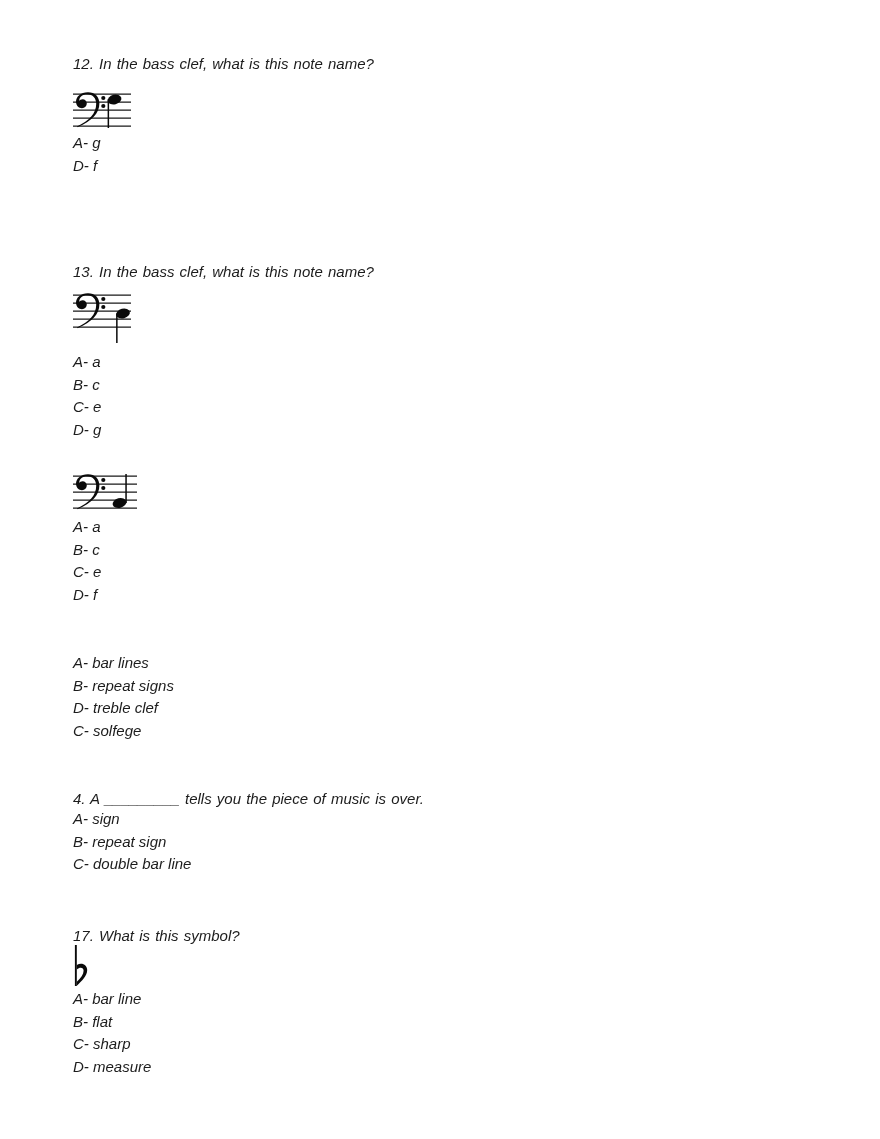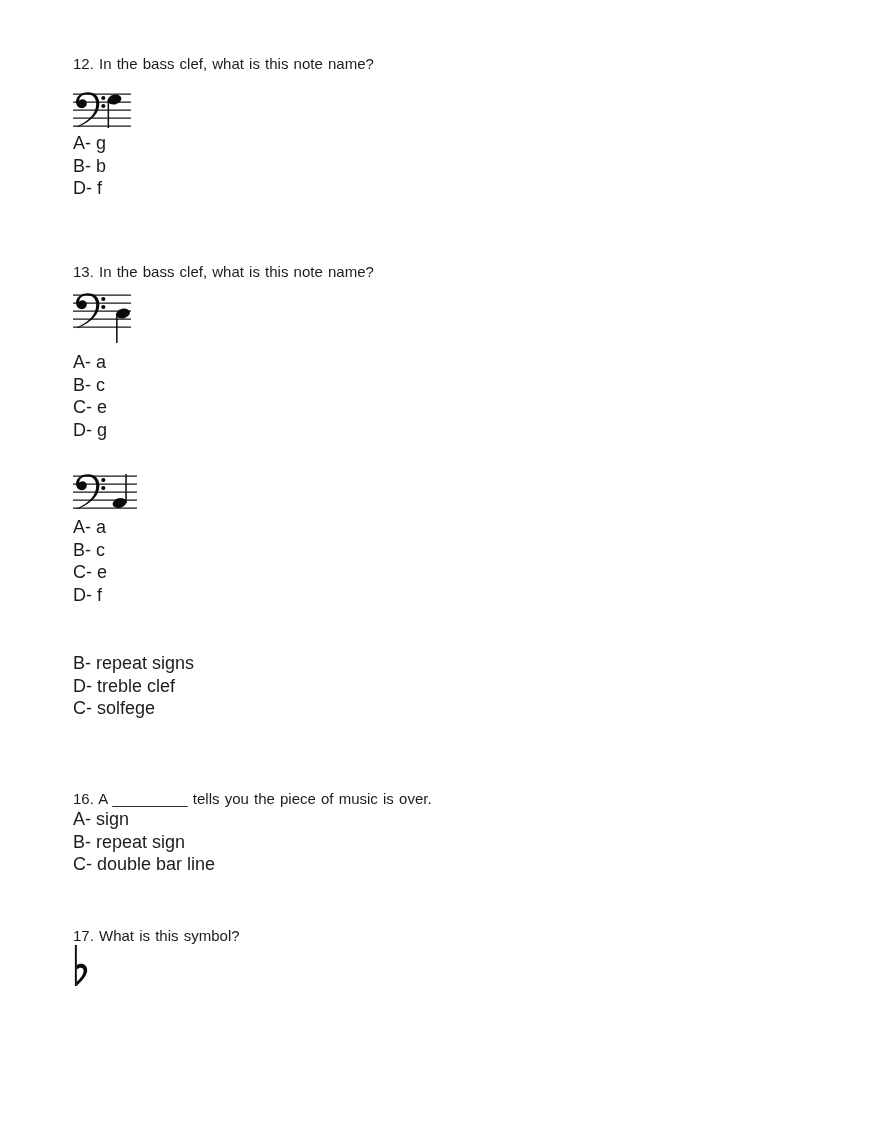--- a/index.html
+++ b/index.html
@@ -1,22 +1,22 @@
 <!DOCTYPE html>
 <html><head>
 <meta charset="utf-8">
 <style>
   html,body{margin:0;padding:0;}
   body{
     width:880px;height:1139px;background:#ffffff;position:relative;
     font-family:"Liberation Sans", sans-serif;color:#1c1c1c;overflow:hidden;
   }
-  .q{position:absolute;left:73px;}
+  .q{position:absolute;left:73px;font-style:italic;}
   .q-title{font-size:15px;line-height:19px;word-spacing:1px;white-space:pre;}
-  .ans{font-size:18px;line-height:22.7px;height:22.7px;white-space:pre;}
+  .ans{font-size:15px;line-height:22.7px;height:22.7px;white-space:pre;}
   .fig{display:block;}
   .ink{fill:#0a0a0a;}
   .staffline{stroke:#1a1a1a;stroke-width:1.25;}
 </style>
 </head>
 <body>
 
 <div class="q" style="top:54px;">
   <div class="q-title">12. In the bass clef, what is this note name?</div>
   <svg class="fig" style="margin-top:17px;" width="58" height="40" viewBox="0 0 58 40">
@@ -26,21 +26,20 @@
       <circle class="ink" cx="30.3" cy="8" r="2.1"></circle>
       <circle class="ink" cx="30.3" cy="16" r="2.1"></circle>
     </g>
     <g>
       <ellipse class="ink" cx="41.5" cy="9.5" rx="7" ry="4.8" transform="rotate(-14 41.5 9.5)"></ellipse>
       <rect class="ink" x="34.6" y="9.5" width="1.5" height="28.5"></rect>
     </g>
   </svg>
   <div style="margin-top:2px;">
     <div class="ans">A- g</div>
-    <div class="ans">B- b</div>
     <div class="ans">D- f</div>
   </div>
 </div>
 
 <div class="q" style="top:262px;">
   <div class="q-title">13. In the bass clef, what is this note name?</div>
   <svg class="fig" style="margin-top:10px;" width="58" height="54" viewBox="0 0 58 54">
     <path class="staffline" d="M0,4H58 M0,12H58 M0,20H58 M0,28H58 M0,36H58"></path>
     <g>
       <path class="ink" d="M15,2.2 C7.5,2.2 3,6.8 3,11.8 C3,15.6 5.8,18.2 9,18.2 C11.8,18.2 13.8,16.2 13.8,13.6 C13.8,11 11.9,9.3 9.6,9.3 C8,9.3 6.8,10 6.2,11 C6.2,6.4 9.8,4.2 14.2,4.2 C19.8,4.2 23.2,8.2 23.2,13.8 C23.2,23.4 16.2,31 4.4,36.2 C3.8,36.5 4.2,37.4 4.9,37.1 C18.6,31.4 26.4,23.2 26.4,13.6 C26.4,6.6 21.9,2.2 15,2.2 Z"></path>
@@ -76,36 +75,43 @@
   <div style="margin-top:4px;">
     <div class="ans">A- a</div>
     <div class="ans">B- c</div>
     <div class="ans">C- e</div>
     <div class="ans">D- f</div>
   </div>
 </div>
 
 <div class="q" style="top:651px;">
   <div style="margin-top:1px;">
+    <div class="ans">A- bar lines</div>
     <div class="ans">B- repeat signs</div>
     <div class="ans">D- treble clef</div>
     <div class="ans">C- solfege</div>
   </div>
 </div>
 
 <div class="q" style="top:789px;">
-  <div class="q-title">16. A _________ tells you the piece of music is over.</div>
+  <div class="q-title">4. A _________ tells you the piece of music is over.</div>
   <div style="margin-top:0px;">
     <div class="ans">A- sign</div>
     <div class="ans">B- repeat sign</div>
     <div class="ans">C- double bar line</div>
   </div>
 </div>
 
 <div class="q" style="top:926px;">
   <div class="q-title">17. What is this symbol?</div>
   <svg class="fig" style="margin-top:0px;margin-left:1px;" width="16" height="42" viewBox="0 0 16 42">
     <g>
       <rect class="ink" x="0.9" y="0" width="1.9" height="41"></rect>
       <path class="ink" d="M2.8,20 C7.7,16.8 13.2,19.8 13.2,25 C13.2,30.8 7.8,36 2.8,40.8 L2.8,36.8 C6.8,33 9.6,29.3 9.6,25.8 C9.6,22.4 6,21.8 2.8,24.4 Z"></path>
     </g>
   </svg>
+  <div style="margin-top:1px;">
+    <div class="ans">A- bar line</div>
+    <div class="ans">B- flat</div>
+    <div class="ans">C- sharp</div>
+    <div class="ans">D- measure</div>
+  </div>
 </div>
 
 </body></html>

